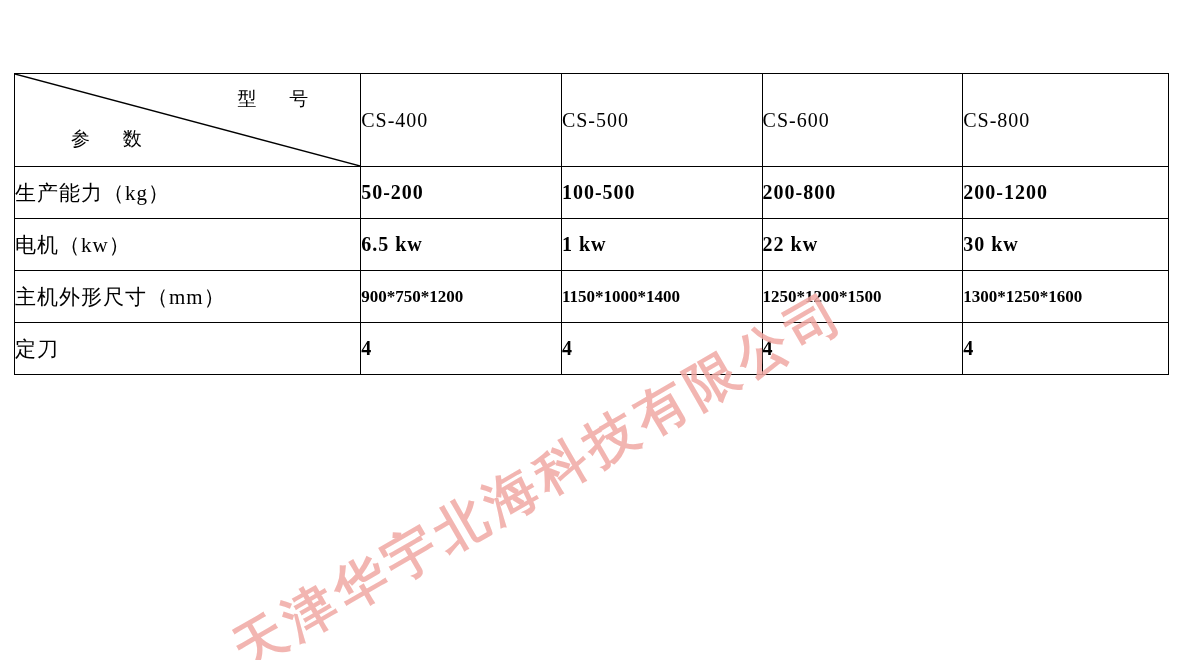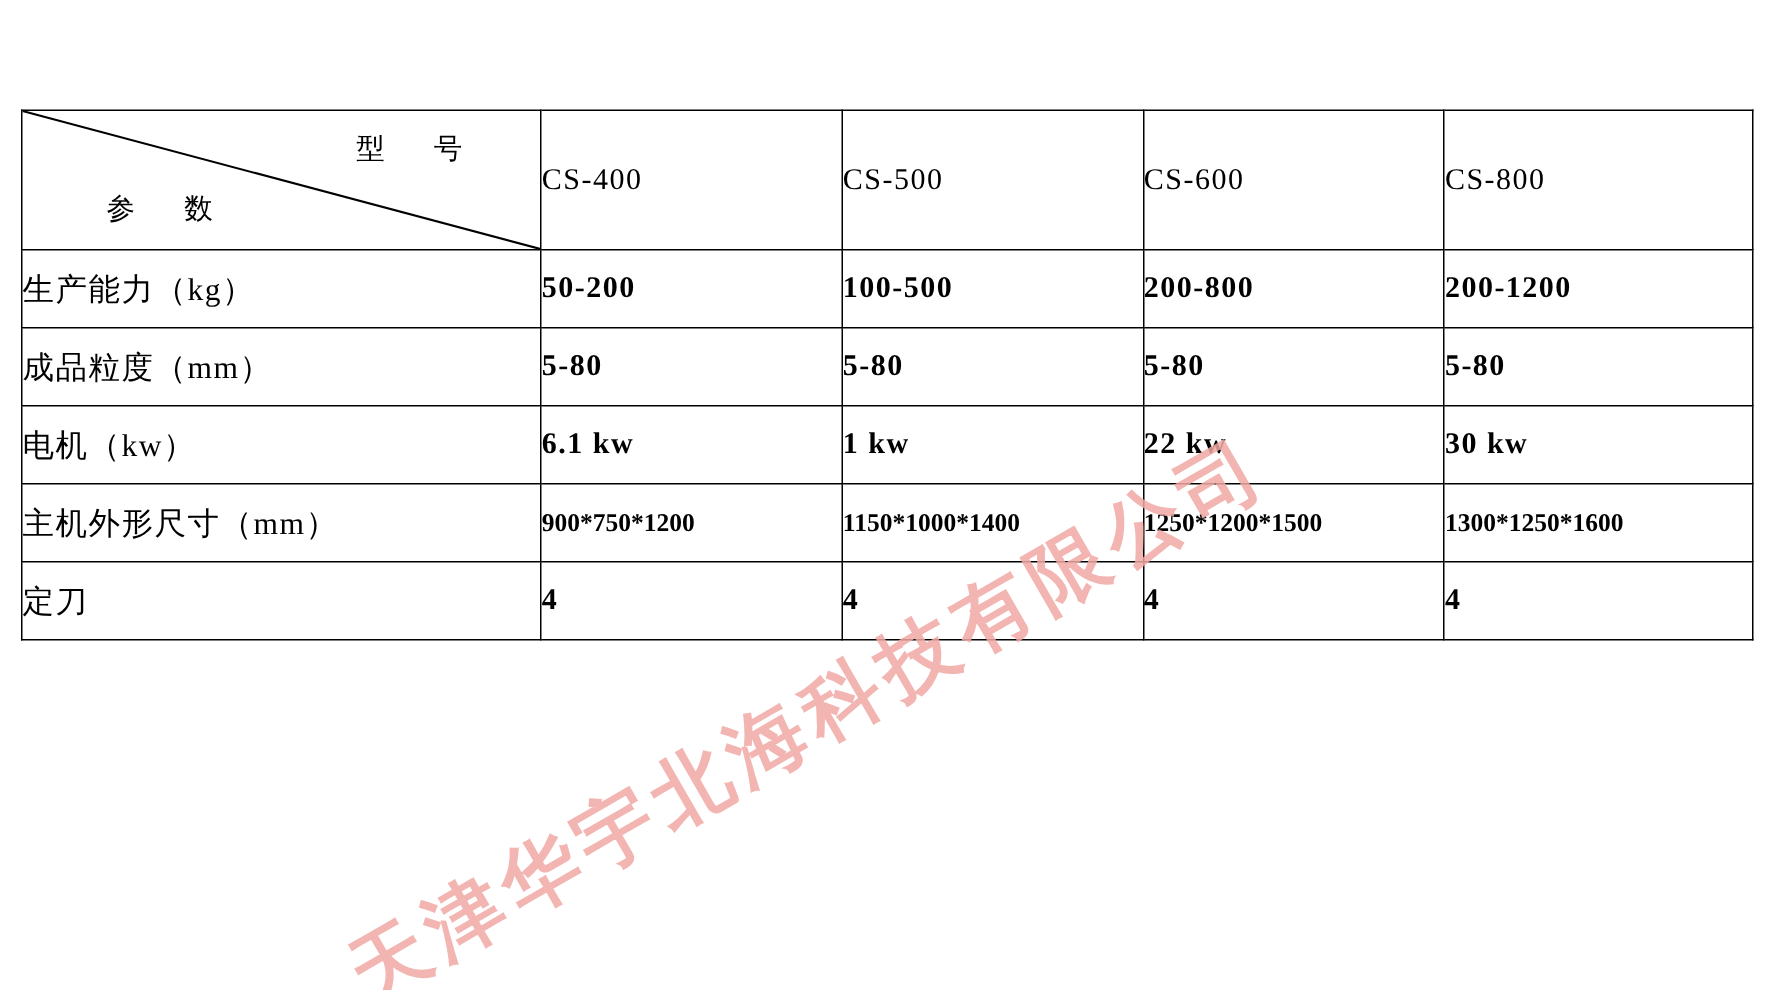--- a/index.html
+++ b/index.html
@@ -150,31 +150,24 @@
       </tr>
 
       <tr class="row-body">
         <td><span class="param-label">生产能力（kg）</span></td>
         <td><span class="val">50-200</span></td>
         <td><span class="val">100-500</span></td>
         <td><span class="val">200-800</span></td>
         <td><span class="val">200-1200</span></td>
       </tr>
 
-      <tr class="row-body">
-        <td><span class="param-label">成品粒度（mm）</span></td>
-        <td><span class="val">5-80</span></td>
-        <td><span class="val">5-80</span></td>
-        <td><span class="val">5-80</span></td>
-        <td><span class="val">5-80</span></td>
-      </tr>
 
       <tr class="row-body">
         <td><span class="param-label">电机（kw）</span></td>
-        <td><span class="val">6.1 kw</span></td>
+        <td><span class="val">6.5 kw</span></td>
         <td><span class="val">1 kw</span></td>
         <td><span class="val">22 kw</span></td>
         <td><span class="val">30 kw</span></td>
       </tr>
 
       <tr class="row-body">
         <td><span class="param-label">主机外形尺寸（mm）</span></td>
         <td><span class="val small-bold">900*750*1200</span></td>
         <td><span class="val small-bold">1150*1000*1400</span></td>
         <td><span class="val small-bold">1250*1200*1500</span></td>

